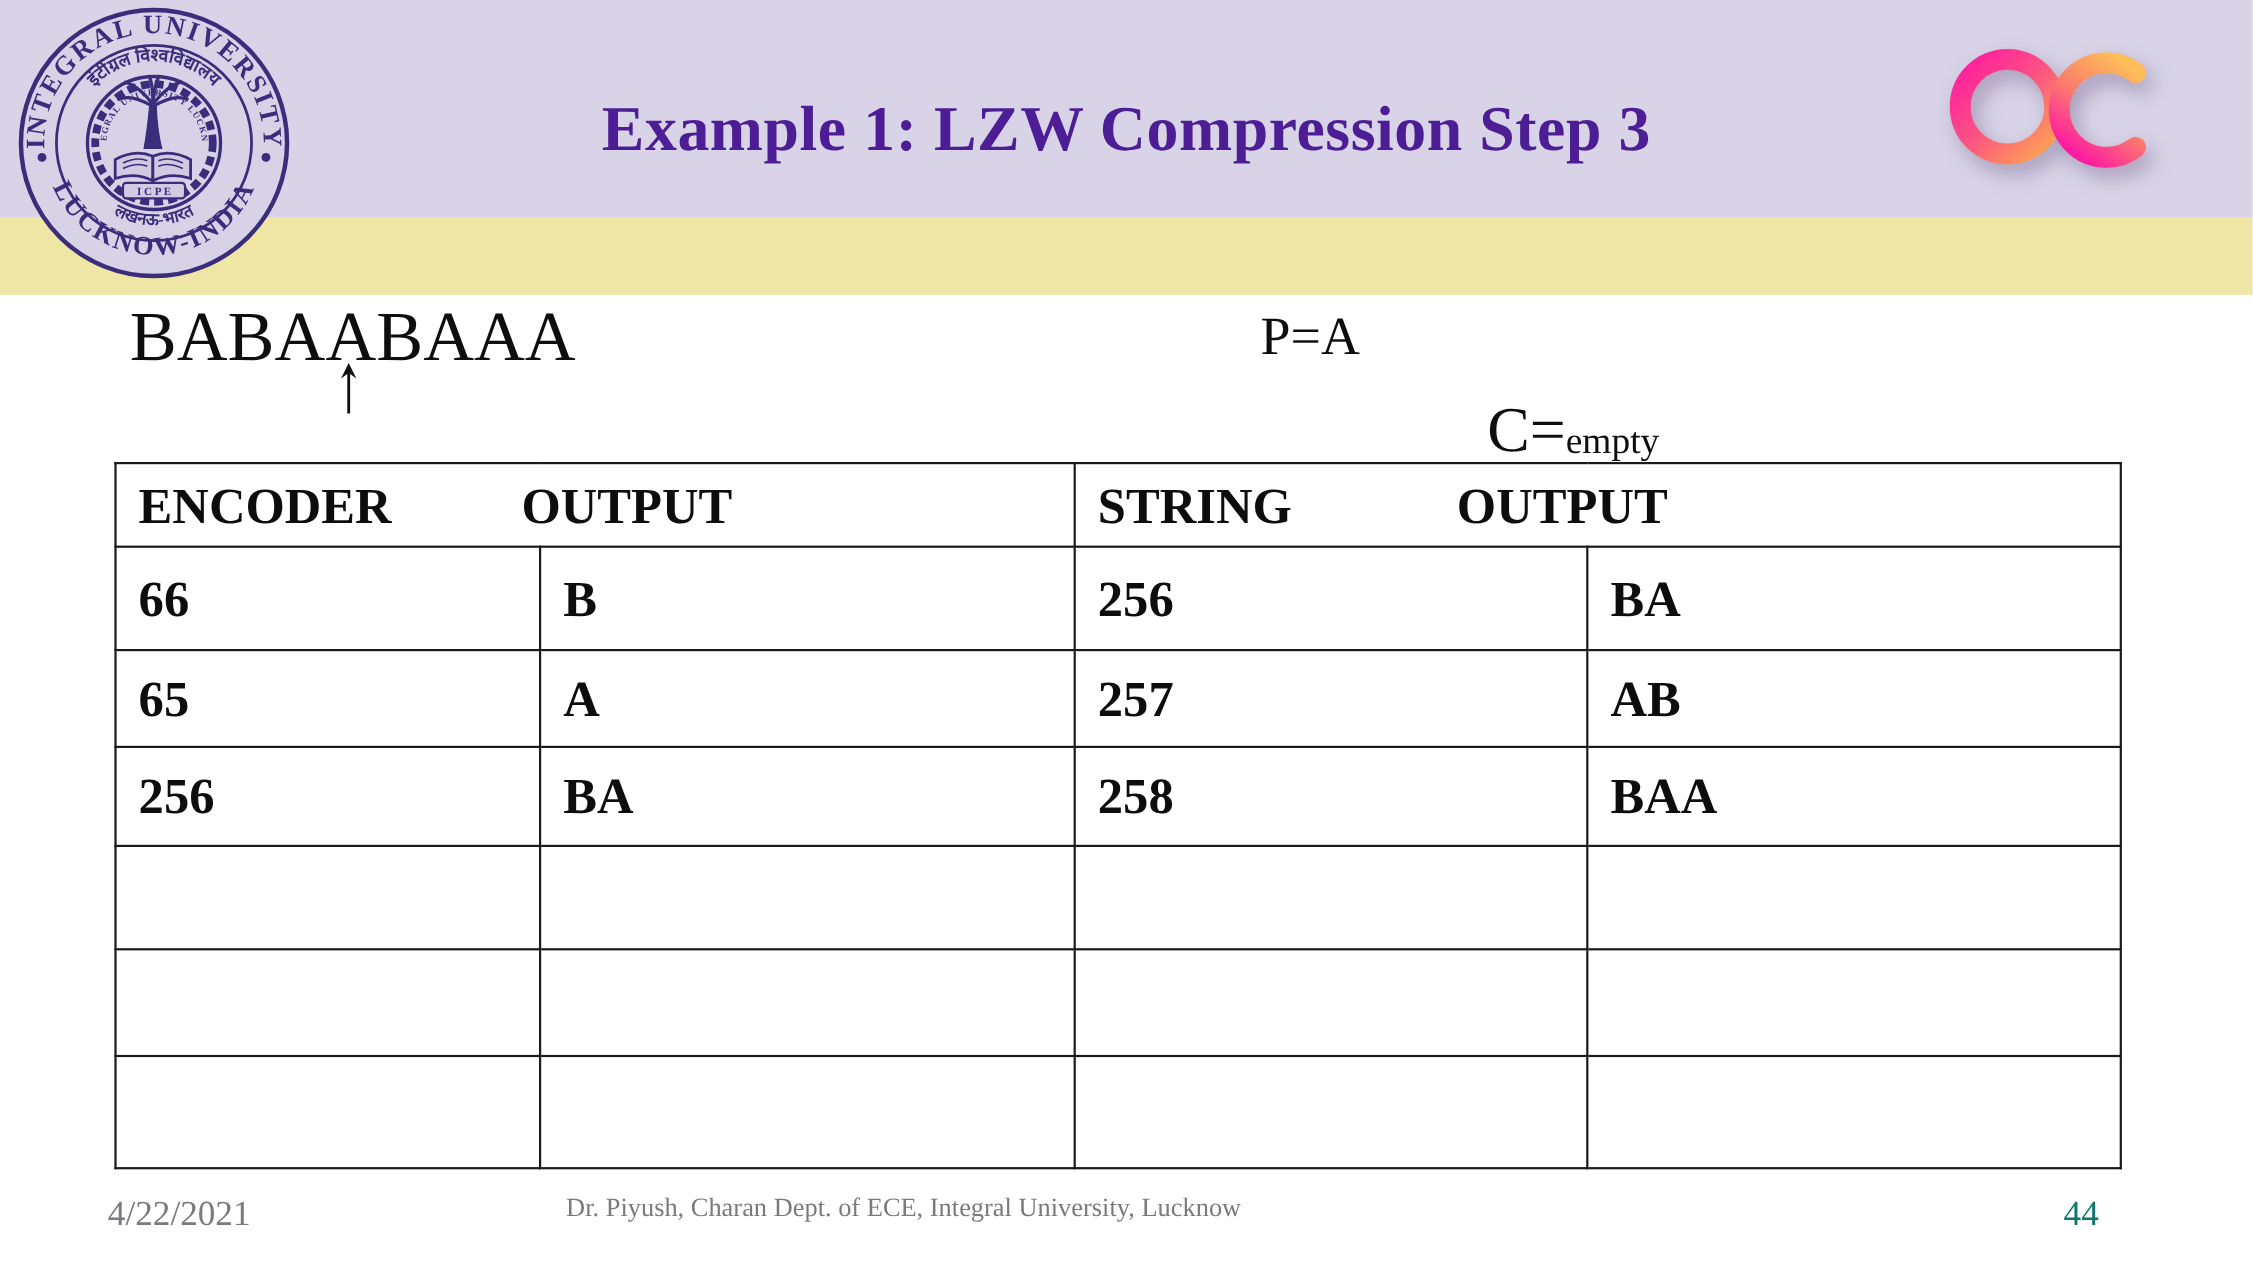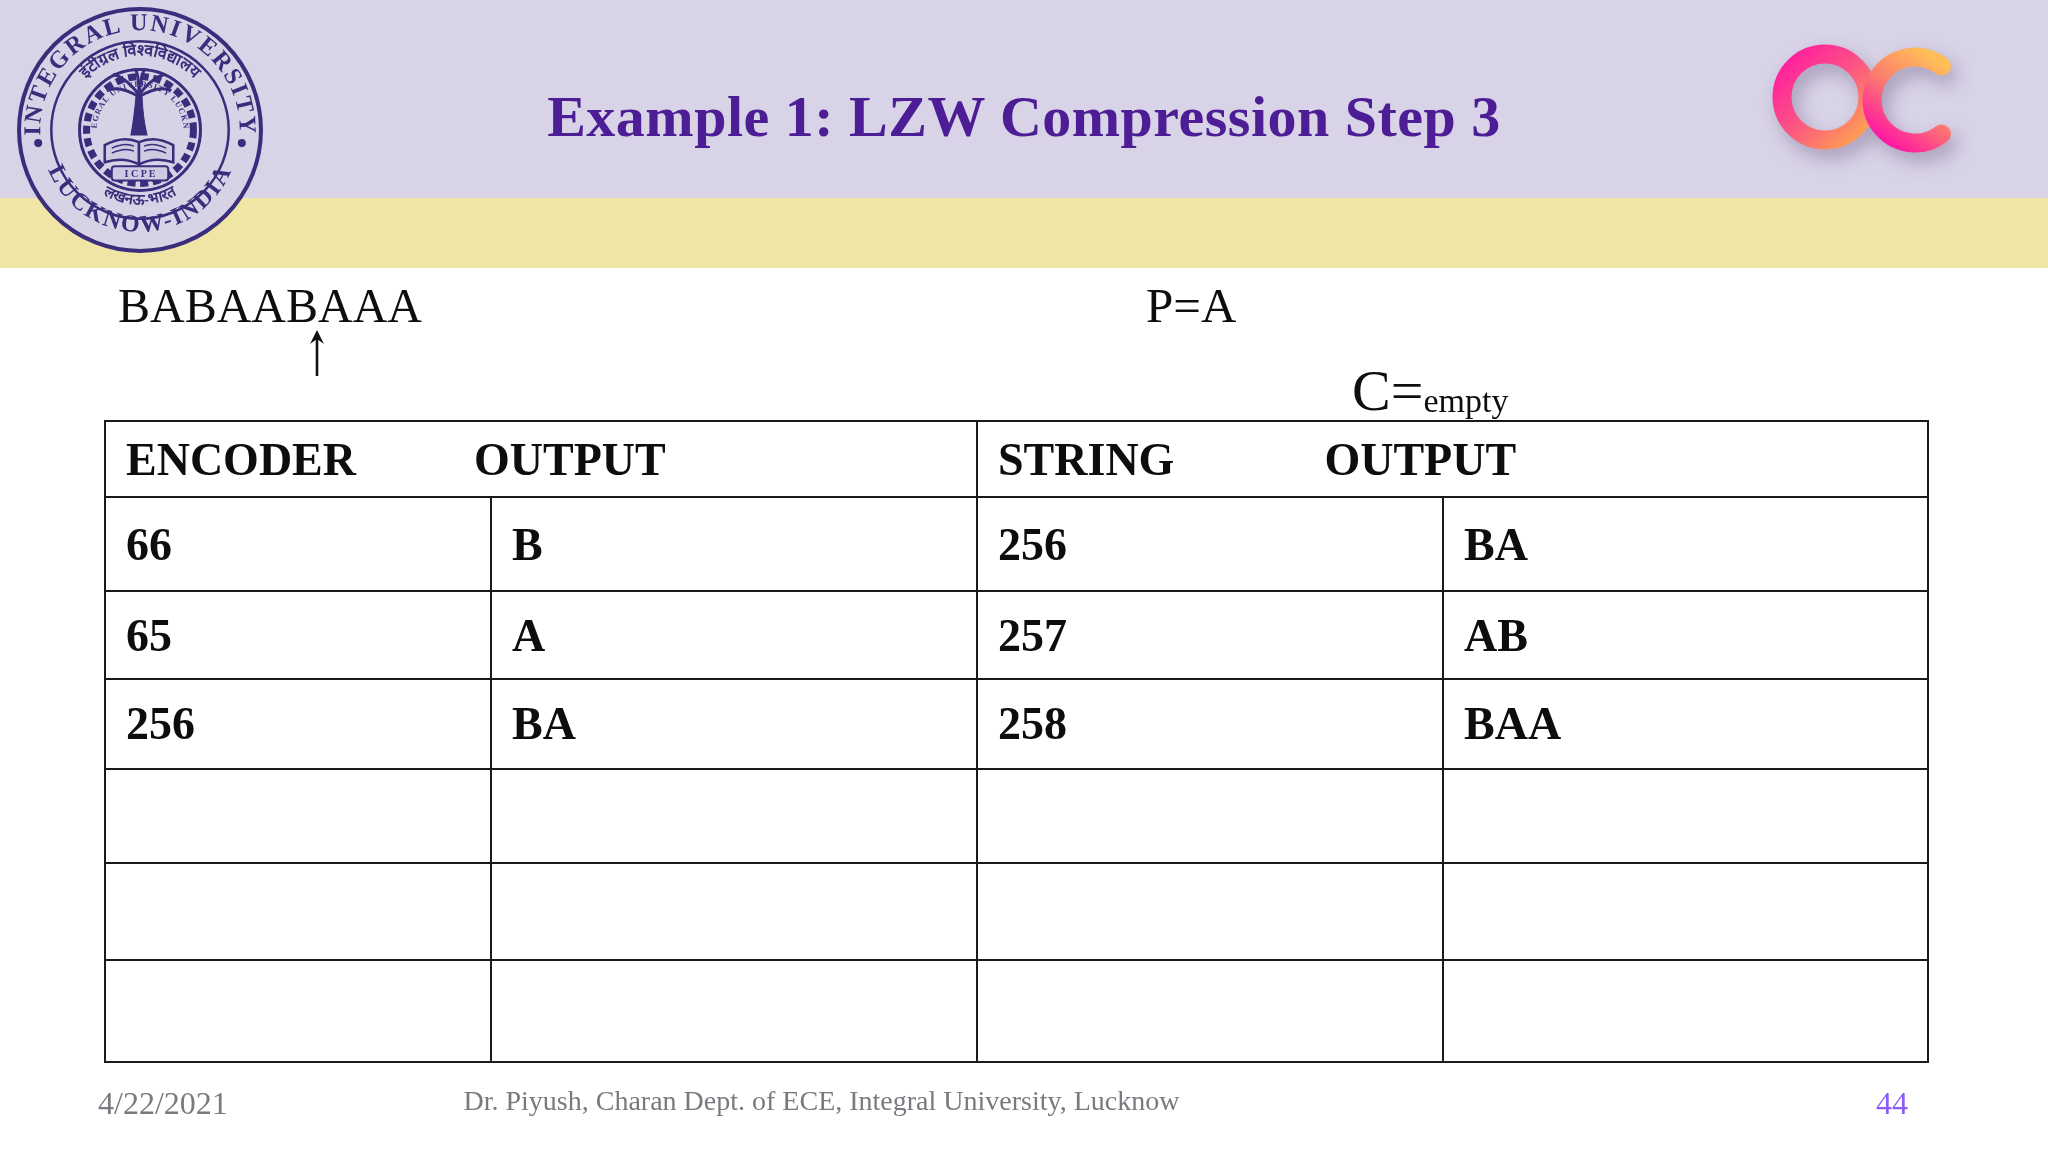--- a/index.html
+++ b/index.html
@@ -21,21 +21,21 @@
 
   
   .seal{position:absolute;left:14px;top:4px;width:252px;height:252px;}
   .seal text{fill:#3a2d7c;font-family:"Liberation Serif",serif;}
 
   
   .pclogo{position:absolute;left:1756px;top:30px;width:230px;height:170px;
     filter:drop-shadow(6px 9px 9px rgba(110,90,130,.45));}
 
   
-  .seq{position:absolute;left:118px;top:276px;font-size:48px;line-height:60px;color:#0e0e0e;}
+  .seq{position:absolute;left:118px;top:276px;font-size:64px;line-height:60px;color:#0e0e0e;}
   .arrow{position:absolute;left:303px;top:328px;width:28px;height:50px;}
   .pvar{position:absolute;left:1146px;top:276px;font-size:49px;line-height:60px;color:#0e0e0e;}
   .cvar{position:absolute;left:1352px;top:350px;font-size:58px;line-height:81px;color:#0e0e0e;}
   .cvar .sub{font-size:34px;position:relative;top:2px;}
 
   
   table.lzw{
     position:absolute;left:104px;top:420px;width:1823px;height:643px;
     border-collapse:collapse;table-layout:fixed;
   }
@@ -48,22 +48,22 @@
   table.lzw tbody tr:nth-child(2){height:77px;}
   table.lzw tbody tr:nth-child(3){height:79px;}
   table.lzw tbody tr:nth-child(4){height:83px;}
   table.lzw tbody tr:nth-child(5){height:85px;}
   table.lzw tbody tr:nth-child(6){height:90px;}
   .sec-gap-encoder{display:inline-block;margin-left:118px;}
   .sec-gap-string{display:inline-block;margin-left:150px;}
 
   
   .footer-date{position:absolute;left:98px;top:1085px;font-size:32px;color:#7d787f;}
-  .footer-credit{position:absolute;left:0;top:1085px;width:1643px;text-align:center;font-size:28px;color:#7d787f;}
-  .footer-page{position:absolute;left:1876px;top:1085px;font-size:32px;color:#8b5cf6;}
+  .footer-credit{position:absolute;left:0;top:1085px;width:1643px;text-align:center;font-size:24px;color:#7d787f;}
+  .footer-page{position:absolute;left:1876px;top:1085px;font-size:32px;color:#0f766e;}
 </style>
 </head>
 <body>
 
 <div class="slide">
 
   <div class="band-lavender"></div>
   <div class="band-yellow"></div>
 
   <svg class="seal" viewBox="0 0 250 250">

